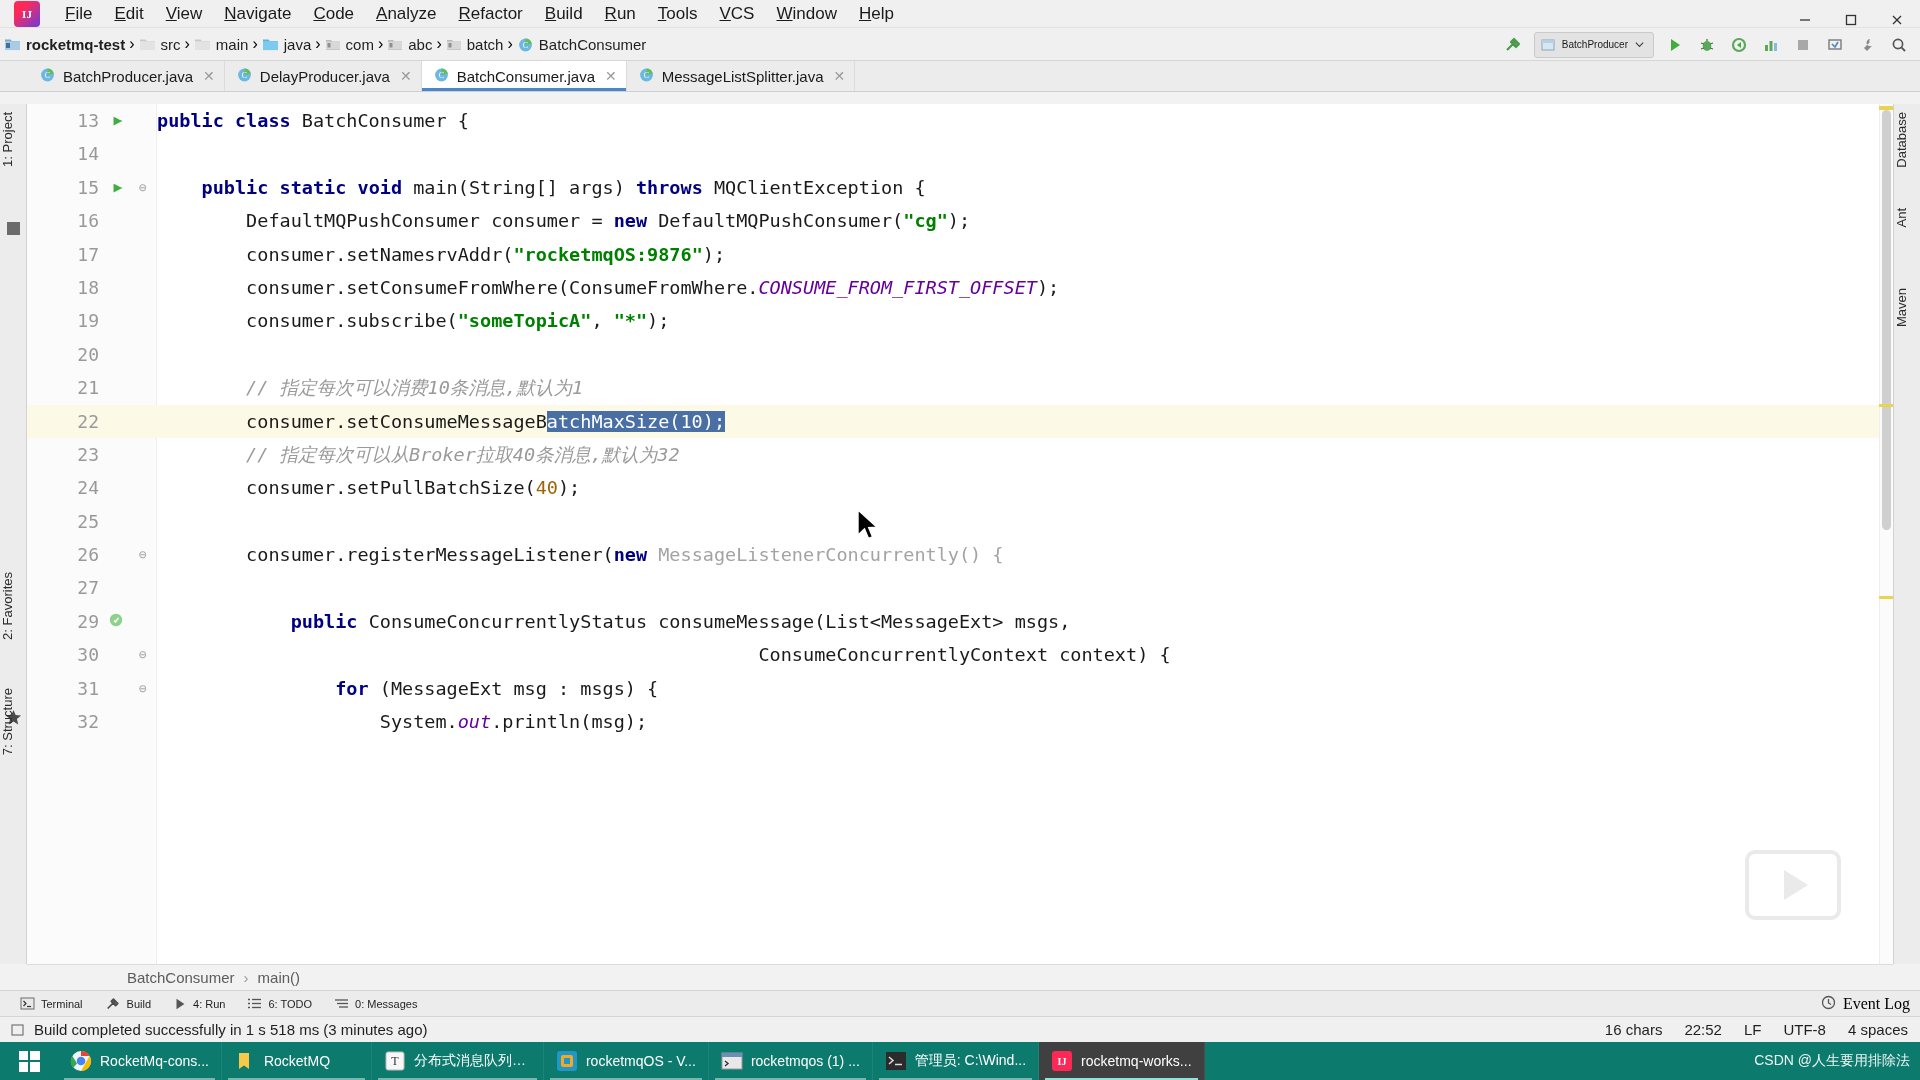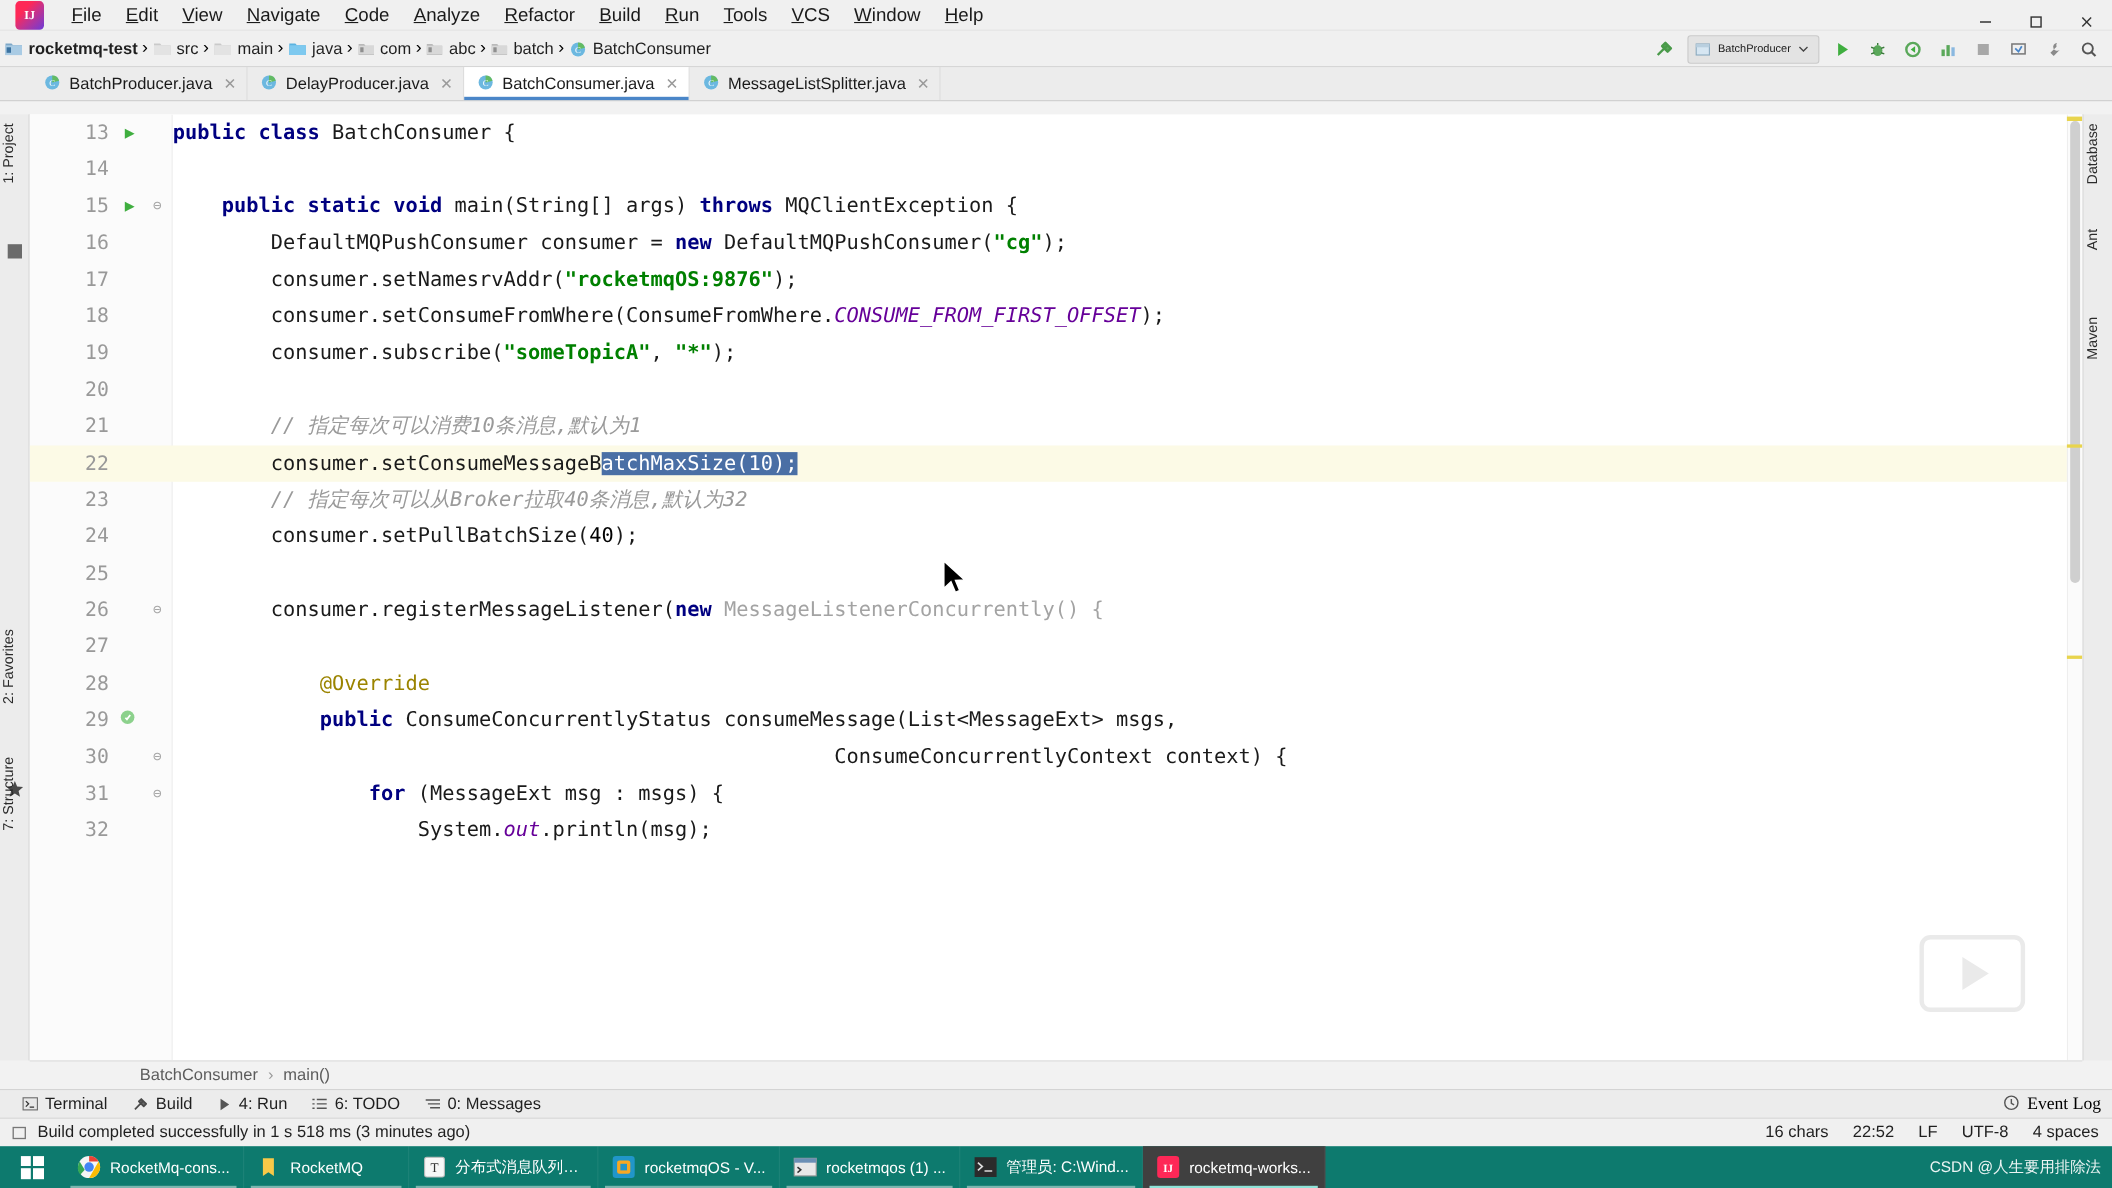--- a/index.html
+++ b/index.html
@@ -140,21 +140,21 @@
   .ln-warn {
     position: absolute; left: 80px; width: 18px; text-align: center;
   }
   .code {
     position: absolute; left: 130px; white-space: pre;
     color: #1a1a1a;
   }
   
   .kw  { color: #000080; font-weight: bold; }
   .str { color: #008000; font-weight: bold; }
-  .num { color: #000000; }
+  .num { color: #a16207; }
   .cmt { color: #9a9a9a; font-style: italic; }
   .sfield { color: #660099; font-style: italic; }
   .anno { color: #9b8400; }
   .gray { color: #a3a3a3; }
   .sel { background: #4a6fa5; color: #ffffff; }
 
   
   .ed-scroll {
     position: absolute; right: 0; top: 0; bottom: 0; width: 14px;
     background: #fbfbfb; border-left: 1px solid #eee;
@@ -188,21 +188,21 @@
   .ed-crumb .sep { margin: 0 9px; color: #9a9a9a; }
 
   
   .twbar {
     position: absolute; left: 0; right: 0; bottom: 64px; height: 26px;
     background: #ececec; border-top: 1px solid #d4d4d4;
     display: flex; align-items: center; padding-left: 10px; gap: 2px;
   }
   .twbtn {
     display: flex; align-items: center; gap: 6px;
-    padding: 2px 10px; font-size: 15px; color: #1f1f1f; border-radius: 3px;
+    padding: 2px 10px; font-size: 11px; color: #1f1f1f; border-radius: 3px;
   }
   .twbar-right { position: absolute; right: 10px; display: flex; gap: 7px; font-family: Liberation Serif, serif; }
 
   
   .statusbar {
     position: absolute; left: 0; right: 0; bottom: 38px; height: 26px;
     background: #f0f0f0; border-top: 1px solid #d4d4d4;
     display: flex; align-items: center; padding-left: 10px;
     font-size: 15px; color: #1f1f1f;
   }
@@ -530,21 +530,20 @@
         <div class="ln"><span class="ln-no">18</span><span class="code">        consumer.setConsumeFromWhere(ConsumeFromWhere.<span class="sfield">CONSUME_FROM_FIRST_OFFSET</span>);</span></div>
         <div class="ln"><span class="ln-no">19</span><span class="code">        consumer.subscribe(<span class="str">"someTopicA"</span>, <span class="str">"*"</span>);</span></div>
         <div class="ln"><span class="ln-no">20</span><span class="code"></span></div>
         <div class="ln"><span class="ln-no">21</span><span class="code">        <span class="cmt">// 指定每次可以消费10条消息,默认为1</span></span></div>
         <div class="ln hl"><span class="ln-no">22</span><span class="code">        consumer.setConsumeMessageB<span class="sel">atchMaxSize(10);</span></span></div>
         <div class="ln"><span class="ln-no">23</span><span class="code">        <span class="cmt">// 指定每次可以从Broker拉取40条消息,默认为32</span></span></div>
         <div class="ln"><span class="ln-no">24</span><span class="code">        consumer.setPullBatchSize(<span class="num">40</span>);</span></div>
         <div class="ln"><span class="ln-no">25</span><span class="code"></span></div>
         <div class="ln"><span class="ln-no">26</span><span class="ln-fold">⊖</span><span class="code">        consumer.registerMessageListener(<span class="kw">new </span><span class="gray">MessageListenerConcurrently() {</span></span></div>
         <div class="ln"><span class="ln-no">27</span><span class="code"></span></div>
-        <div class="ln"><span class="ln-no">28</span><span class="code">            <span class="anno">@Override</span></span></div>
         <div class="ln"><span class="ln-no">29</span><span class="ln-warn"><svg width="16" height="16" viewBox="0 0 16 16">
               <circle cx="8" cy="8" r="6.2" fill="#8cd18c"></circle>
               <path d="M6 8.5 L7.4 10 L10.4 6" stroke="#fff" stroke-width="1.6" fill="none"></path>
             </svg></span><span class="code">            <span class="kw">public </span>ConsumeConcurrentlyStatus consumeMessage(List&lt;MessageExt&gt; msgs,</span></div>
         <div class="ln"><span class="ln-no">30</span><span class="ln-fold">⊖</span><span class="code">                                                      ConsumeConcurrentlyContext context) {</span></div>
         <div class="ln"><span class="ln-no">31</span><span class="ln-fold">⊖</span><span class="code">                <span class="kw">for </span>(MessageExt msg : msgs) {</span></div>
         <div class="ln"><span class="ln-no">32</span><span class="code">                    System.<span class="sfield">out</span>.println(msg);</span></div>
       </div>
 
     <div class="ed-scroll">

